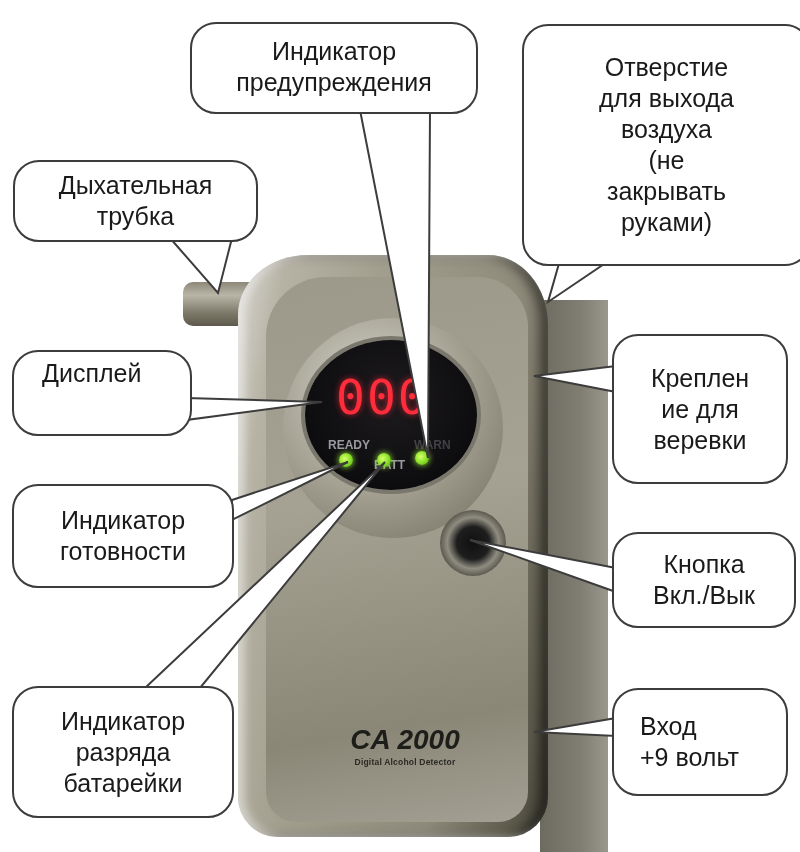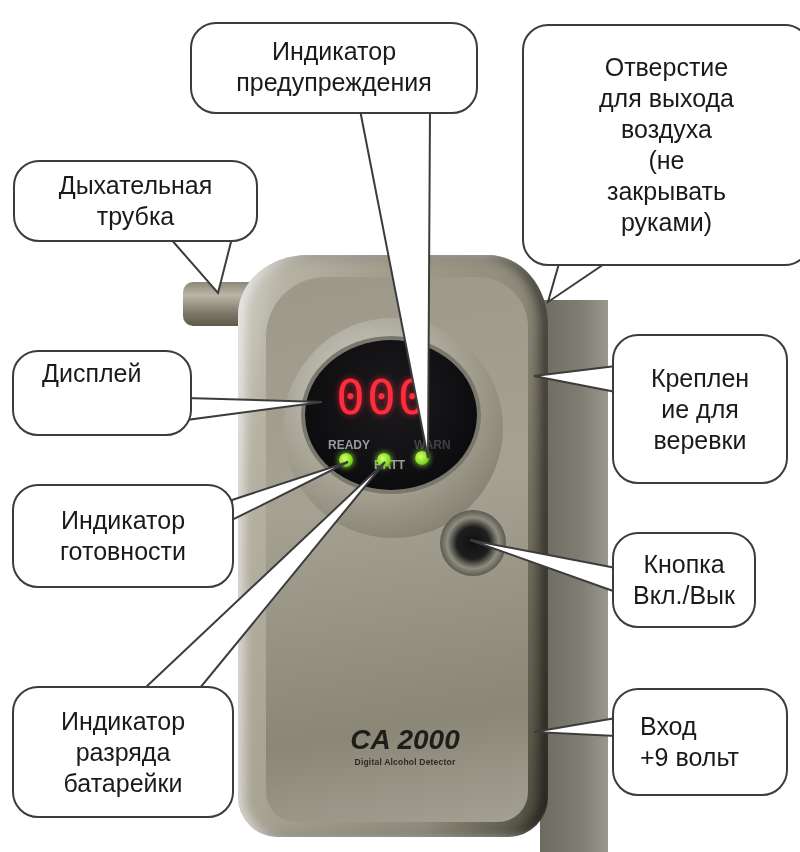--- a/index.html
+++ b/index.html
@@ -129,21 +129,21 @@
     <span>Креплен
 ие для
 веревки</span>
   </div>
 
   <div class="callout" style="left:12px; top:484px; width:222px; height:104px;">
     <span>Индикатор
 готовности</span>
   </div>
 
-  <div class="callout" style="left:612px; top:532px; width:144px; height:96px;">
+  <div class="callout" style="left:612px; top:532px; width:184px; height:96px;">
     <span>Кнопка
 Вкл./Вык</span>
   </div>
 
   <div class="callout" style="left:12px; top:686px; width:222px; height:132px;">
     <span>Индикатор
 разряда
 батарейки</span>
   </div>
 

